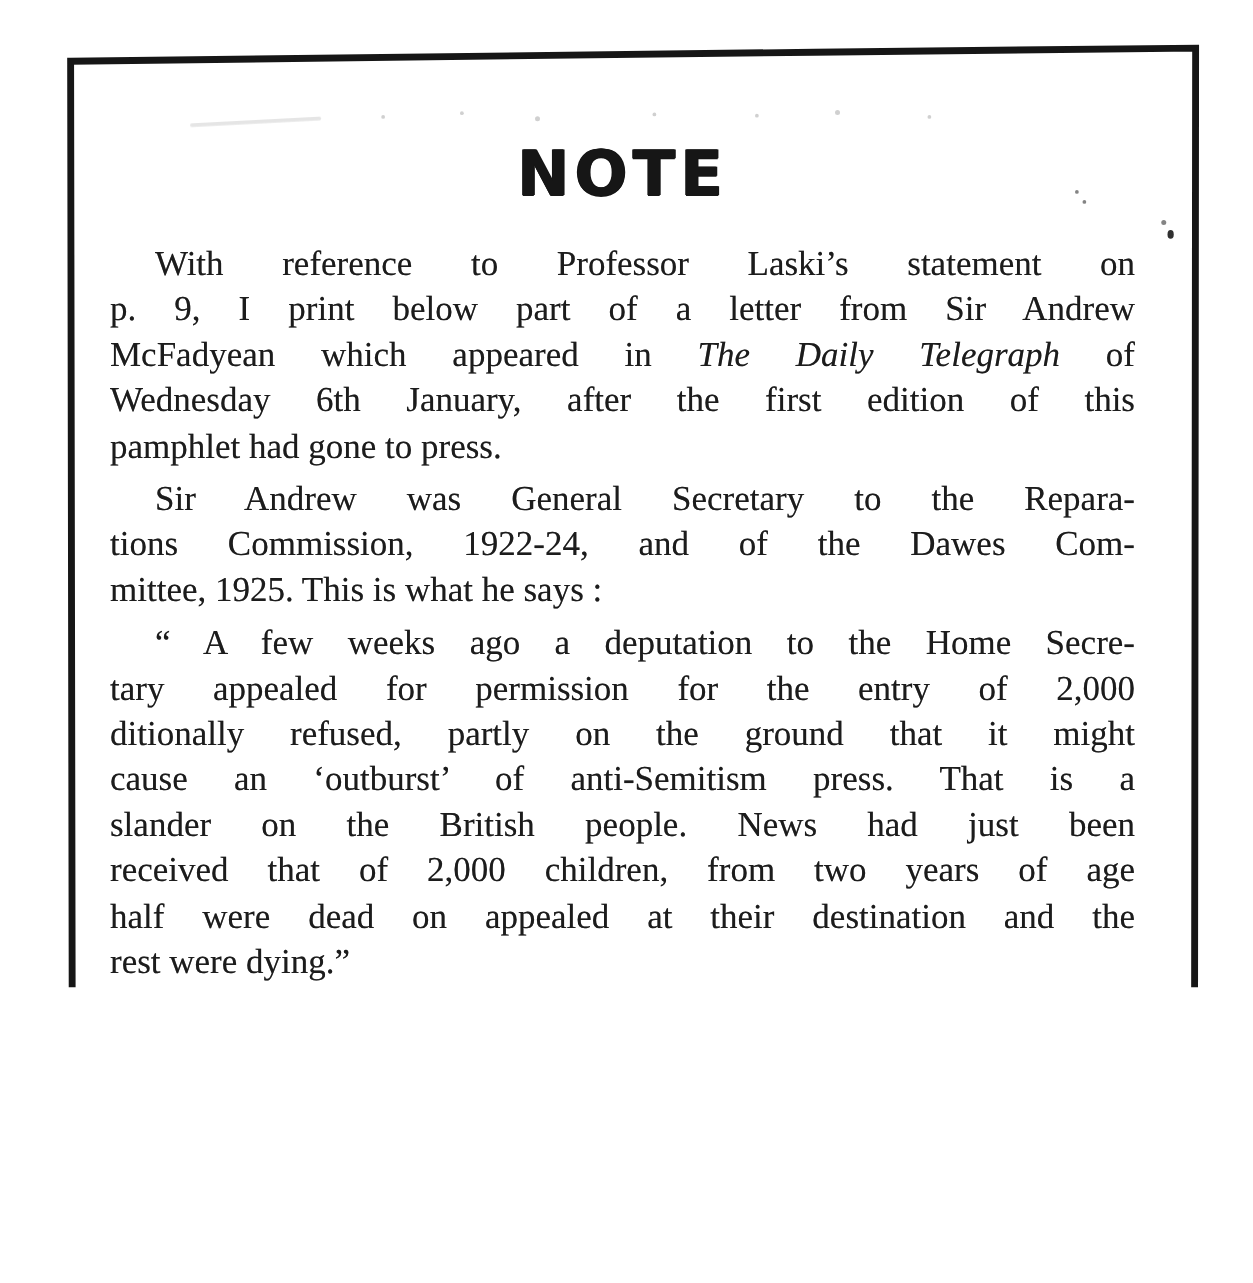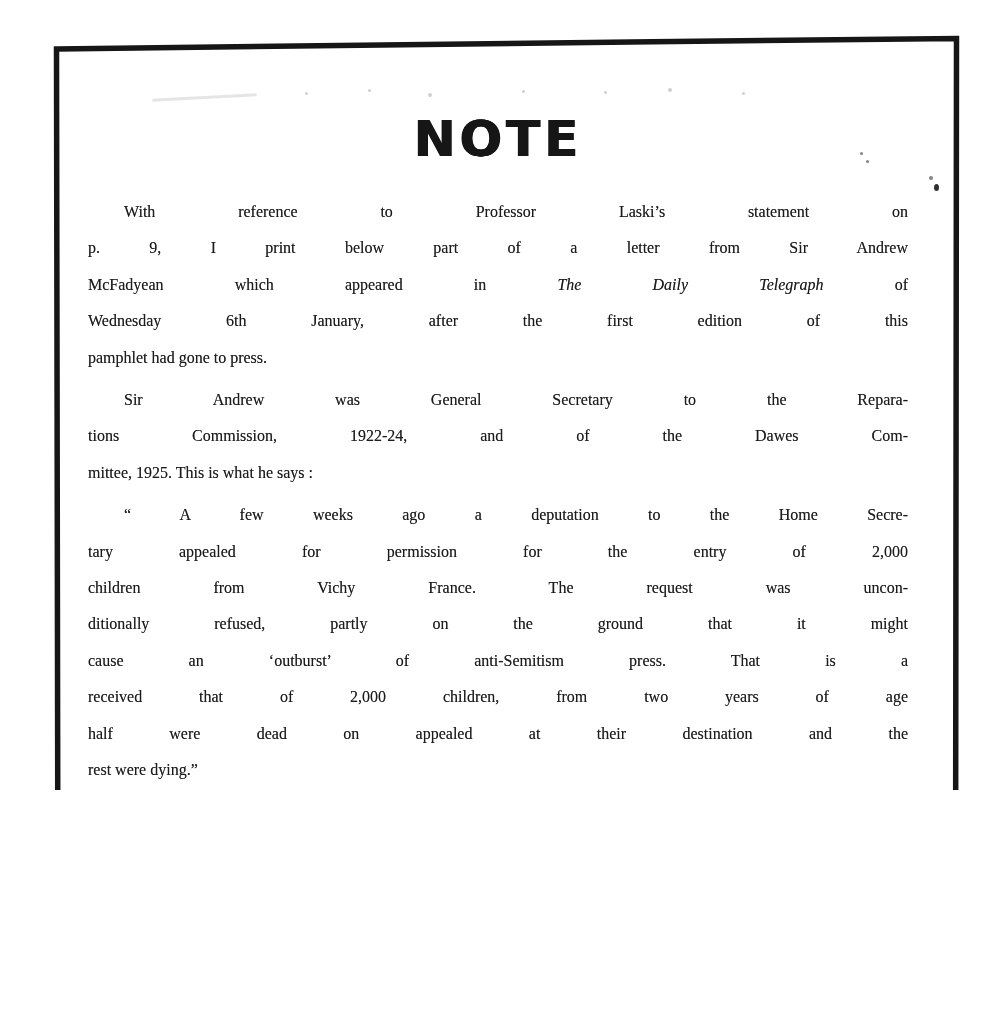--- a/index.html
+++ b/index.html
@@ -36,21 +36,21 @@
     letter-spacing: 4px;
     text-align: center;
     color: #161616;
     margin: 0 0 28px 0;
     text-shadow: 0.7px 0 currentColor, -0.5px 0 currentColor, 0 0.4px currentColor;
   }
   .para {
     margin: 0 0 6px 0;
   }
   .tl {
-    font-size: 16px;
+    font-size: 28px;
     line-height: 36.4px;
     text-align: justify;
     text-align-last: justify;
     white-space: normal;
     text-shadow: 0 0 0.4px rgba(20,20,20,0.55);
   }
   .tl.first {
     padding-left: 36px;
   }
   .tl.last {
@@ -119,22 +119,22 @@
 
     <div class="para">
       <div class="tl first">Sir Andrew was General Secretary to the Repara-</div>
       <div class="tl">tions Commission, 1922-24, and of the Dawes Com-</div>
       <div class="tl last">mittee, 1925. This is what he says :</div>
     </div>
 
     <div class="para">
       <div class="tl first">“ A few weeks ago a deputation to the Home Secre-</div>
       <div class="tl">tary appealed for permission for the entry of 2,000</div>
-      <div class="tl">children from Vichy France. The request was uncon-</div>
       <div class="tl">ditionally refused, partly on the ground that it might</div>
       <div class="tl">cause an ‘outburst’ of anti-Semitism press. That is a</div>
+      <div class="tl">slander on the British people. News had just been</div>
       <div class="tl">received that of 2,000 children, from two years of age</div>
       <div class="tl">half were dead on appealed at their destination and the</div>
       <div class="tl last">rest were dying.”</div>
     </div>
 
   </div>
 </div>
 
 </body></html>

